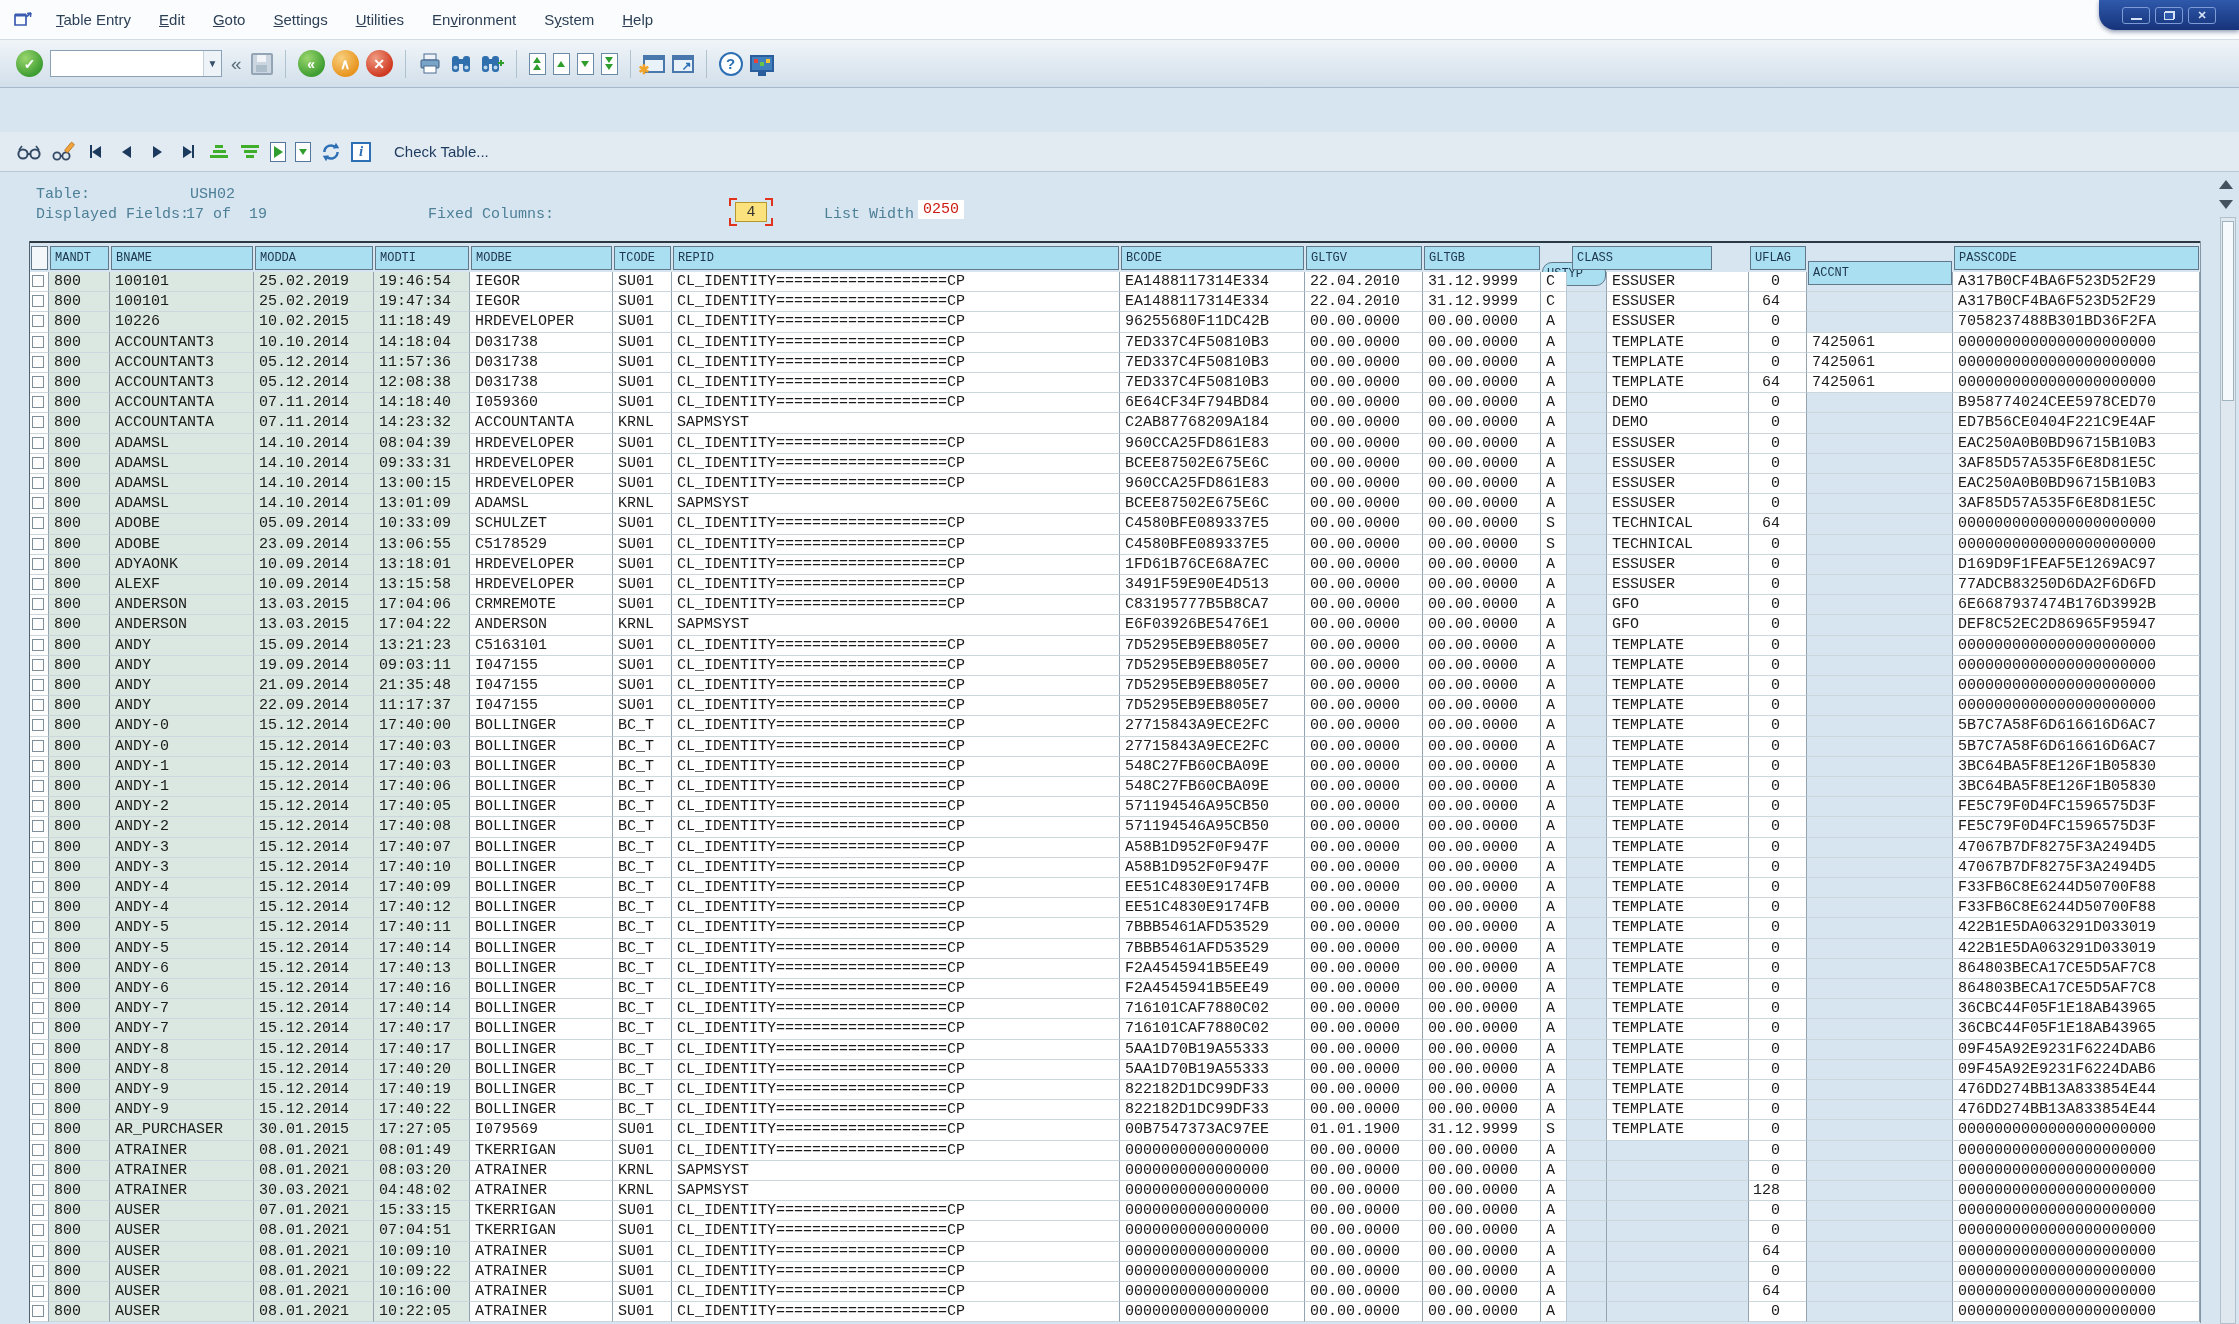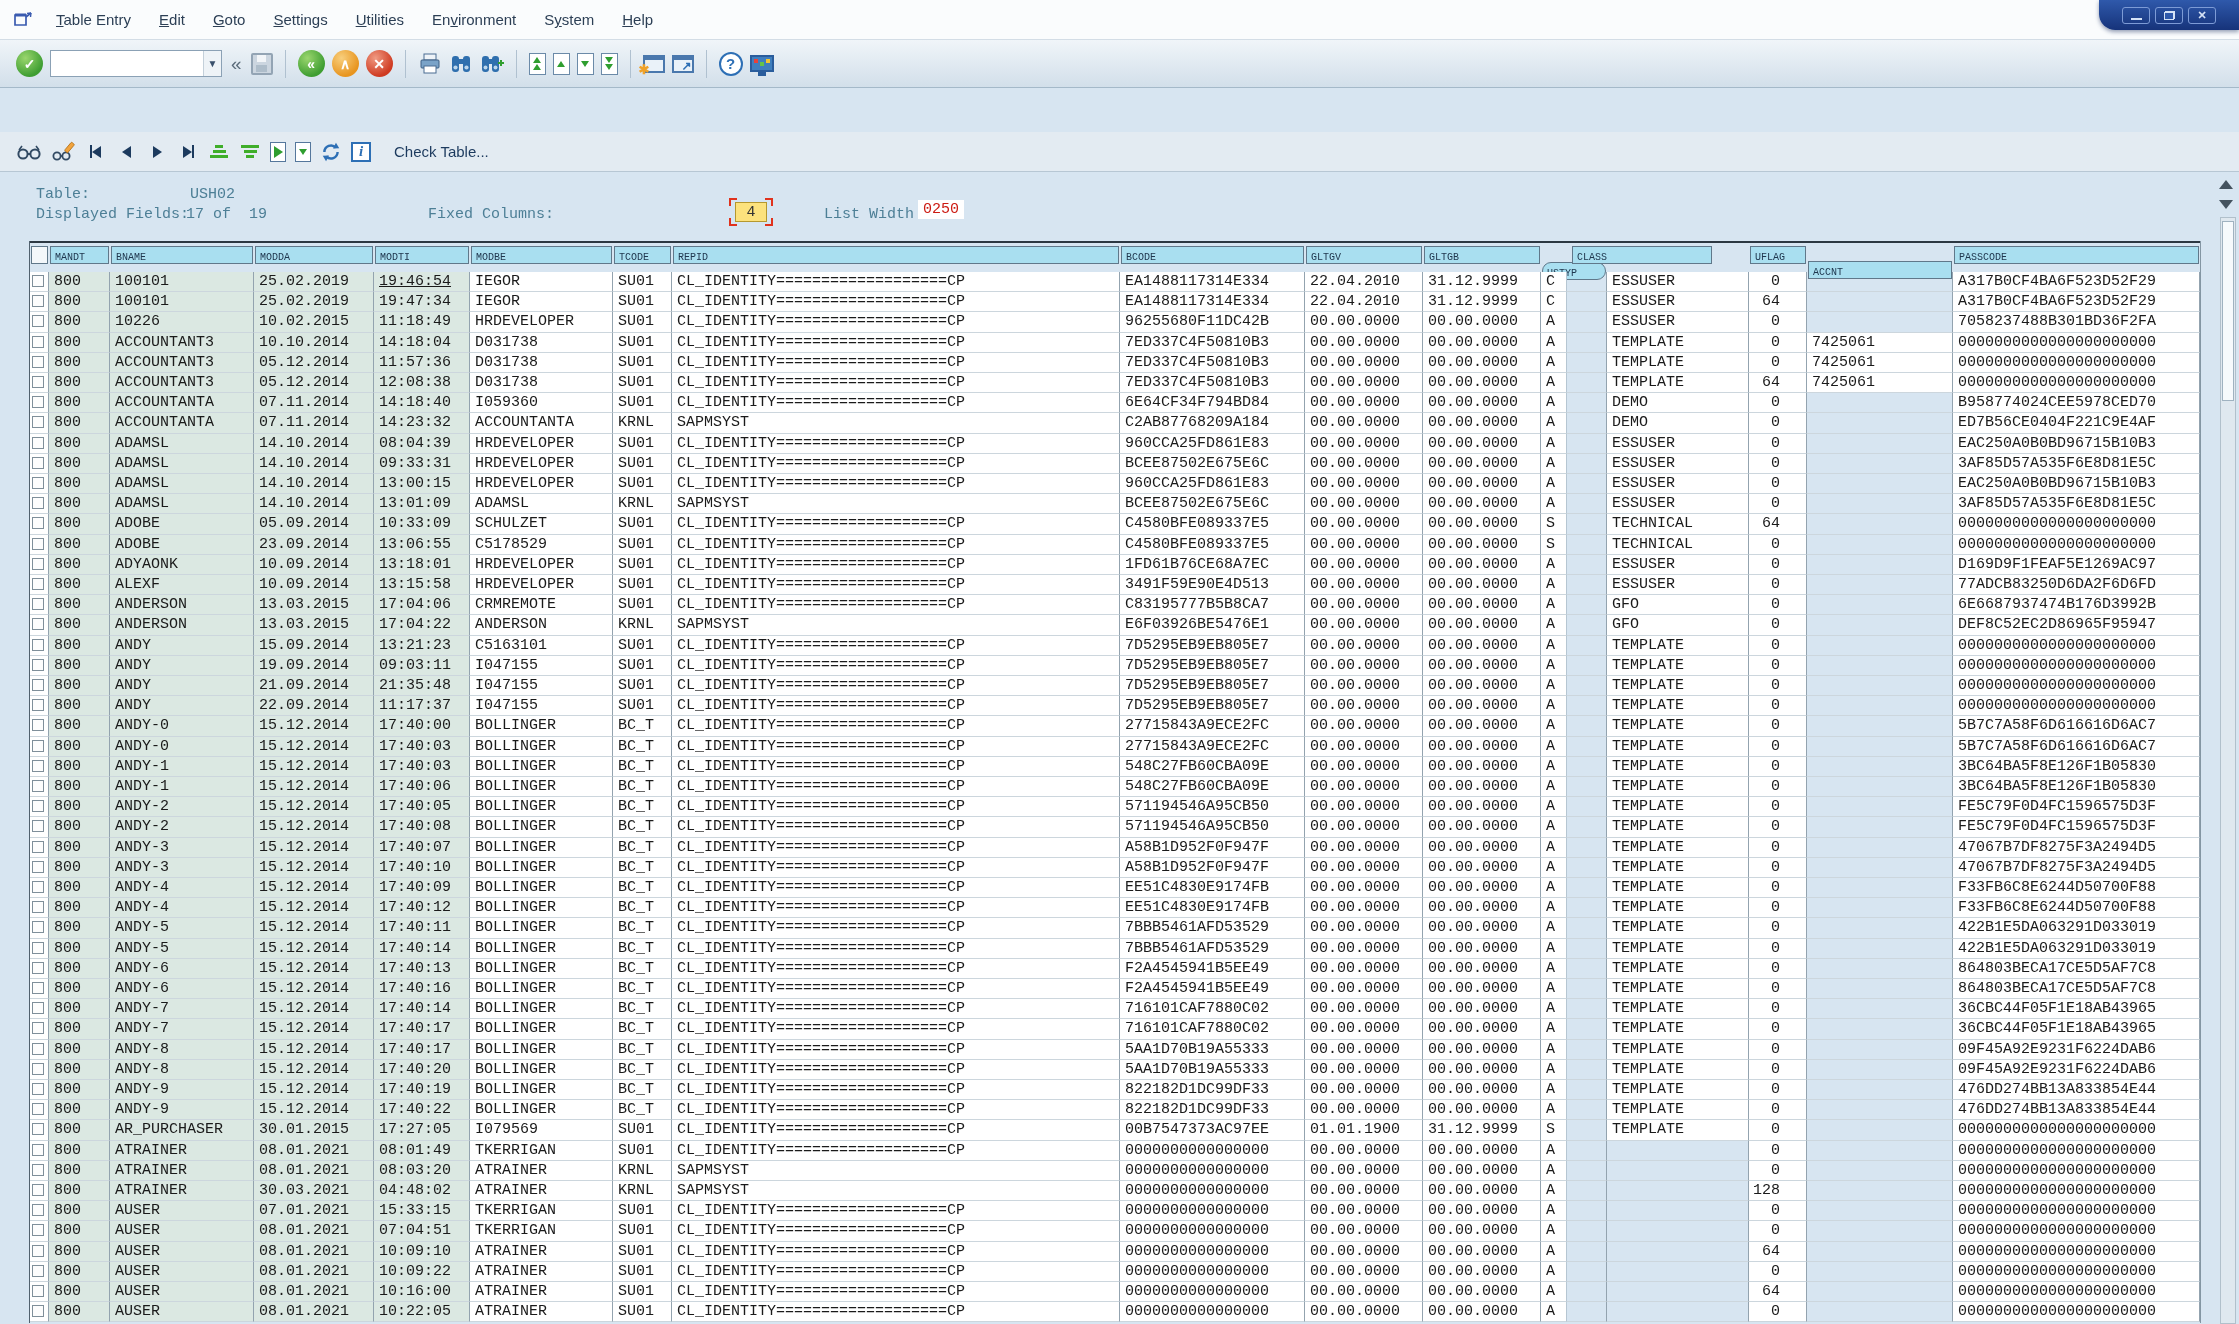--- a/index.html
+++ b/index.html
@@ -98,23 +98,23 @@
   .cnr.tl { left:0; top:0; border-left-width:2px; border-top-width:2px; }
   .cnr.tr { right:0; top:0; border-right-width:2px; border-top-width:2px; }
   .cnr.bl { left:0; bottom:0; border-left-width:2px; border-bottom-width:2px; }
   .cnr.br { right:0; bottom:0; border-right-width:2px; border-bottom-width:2px; }
 
   
   .grid-topline  { position:absolute; left:30px; top:241px; width:2170px; height:2px; background:#2c3842; }
   .grid-leftline { position:absolute; left:29px; top:241px; width:1px; height:1082px; background:#51616e; }
   .grid-rightline{ position:absolute; left:2200px; top:241px; width:1px; height:1082px; background:#8496a3; }
   .ghead { position:absolute; left:0; top:245px; width:2239px; height:26px; }
-  .hcell { position:absolute; top:0; height:18px; background:#a9dff0; border:1px solid #60788a;
+  .hcell { position:absolute; top:0; height:24px; background:#a9dff0; border:1px solid #60788a;
            color:#20384f; line-height:22px; padding-left:4px; white-space:pre; overflow:hidden;
-           font-family:"Liberation Mono","DejaVu Sans Mono",monospace; font-size:10px; }
+           font-family:"Liberation Mono","DejaVu Sans Mono",monospace; font-size:12px; }
   .hcell.selh { background:#f3f7fa; }
   .grow { position:absolute; left:0; width:2239px; height:20.2px; }
   .cell { position:absolute; top:0; height:100%; border-right:1px solid #93a3af; border-bottom:1px solid #ccd6dd;
           line-height:19px; padding-left:5px; white-space:pre; color:#1a1a1a;
           font-family:"Liberation Mono","DejaVu Sans Mono",monospace; font-size:15px; }
   .wcell { background:#fff; }
   .kcell { background:#dbe8e2; }
   .fillc { background:transparent; }
   .rightal { text-align:right; padding-right:26px; padding-left:0; }
   .clipc { overflow:hidden; }
@@ -335,21 +335,21 @@
         <div class="hcell" style="left: 1572px; width: 140px; top: 1px;">CLASS</div>
         <div class="hcell" style="left: 1750px; width: 56px; top: 1px;">UFLAG</div>
         <div class="hcell" style="left: 1808px; width: 144px; top: 16px;">ACCNT</div>
         <div class="hcell" style="left: 1954px; width: 245px; top: 1px;">PASSCODE</div>
       </div>
       <div class="grow" style="top: 272px;">
         <div class="cell selc" style="left: 30px; width: 19px;"><div class="cb"></div></div>
         <div class="cell kcell" style="left: 49px; width: 61px;">800</div>
         <div class="cell kcell" style="left: 110px; width: 144px;">100101</div>
         <div class="cell kcell" style="left: 254px; width: 120px;">25.02.2019</div>
-        <div class="cell kcell" style="left: 374px; width: 96px; text-decoration: underline;">19:46:54</div>
+        <div class="cell kcell" style="left: 374px; width: 96px;">19:46:54</div>
         <div class="cell wcell" style="left: 470px; width: 143px;">IEGOR</div>
         <div class="cell wcell" style="left: 613px; width: 59px;">SU01</div>
         <div class="cell wcell" style="left: 672px; width: 448px;">CL_IDENTITY===================CP</div>
         <div class="cell wcell" style="left: 1120px; width: 185px;">EA1488117314E334</div>
         <div class="cell wcell" style="left: 1305px; width: 118px;">22.04.2010</div>
         <div class="cell wcell" style="left: 1423px; width: 118px;">31.12.9999</div>
         <div class="cell wcell" style="left: 1541px; width: 26px; border-right: 1px solid rgb(182, 198, 210);">C</div>
         <div class="cell fillc" style="left: 1567px; width: 40px;"></div>
         <div class="cell wcell" style="left: 1607px; width: 142px;">ESSUSER</div>
         <div class="cell wcell rightal" style="left: 1749px; width: 58px;">0</div>

